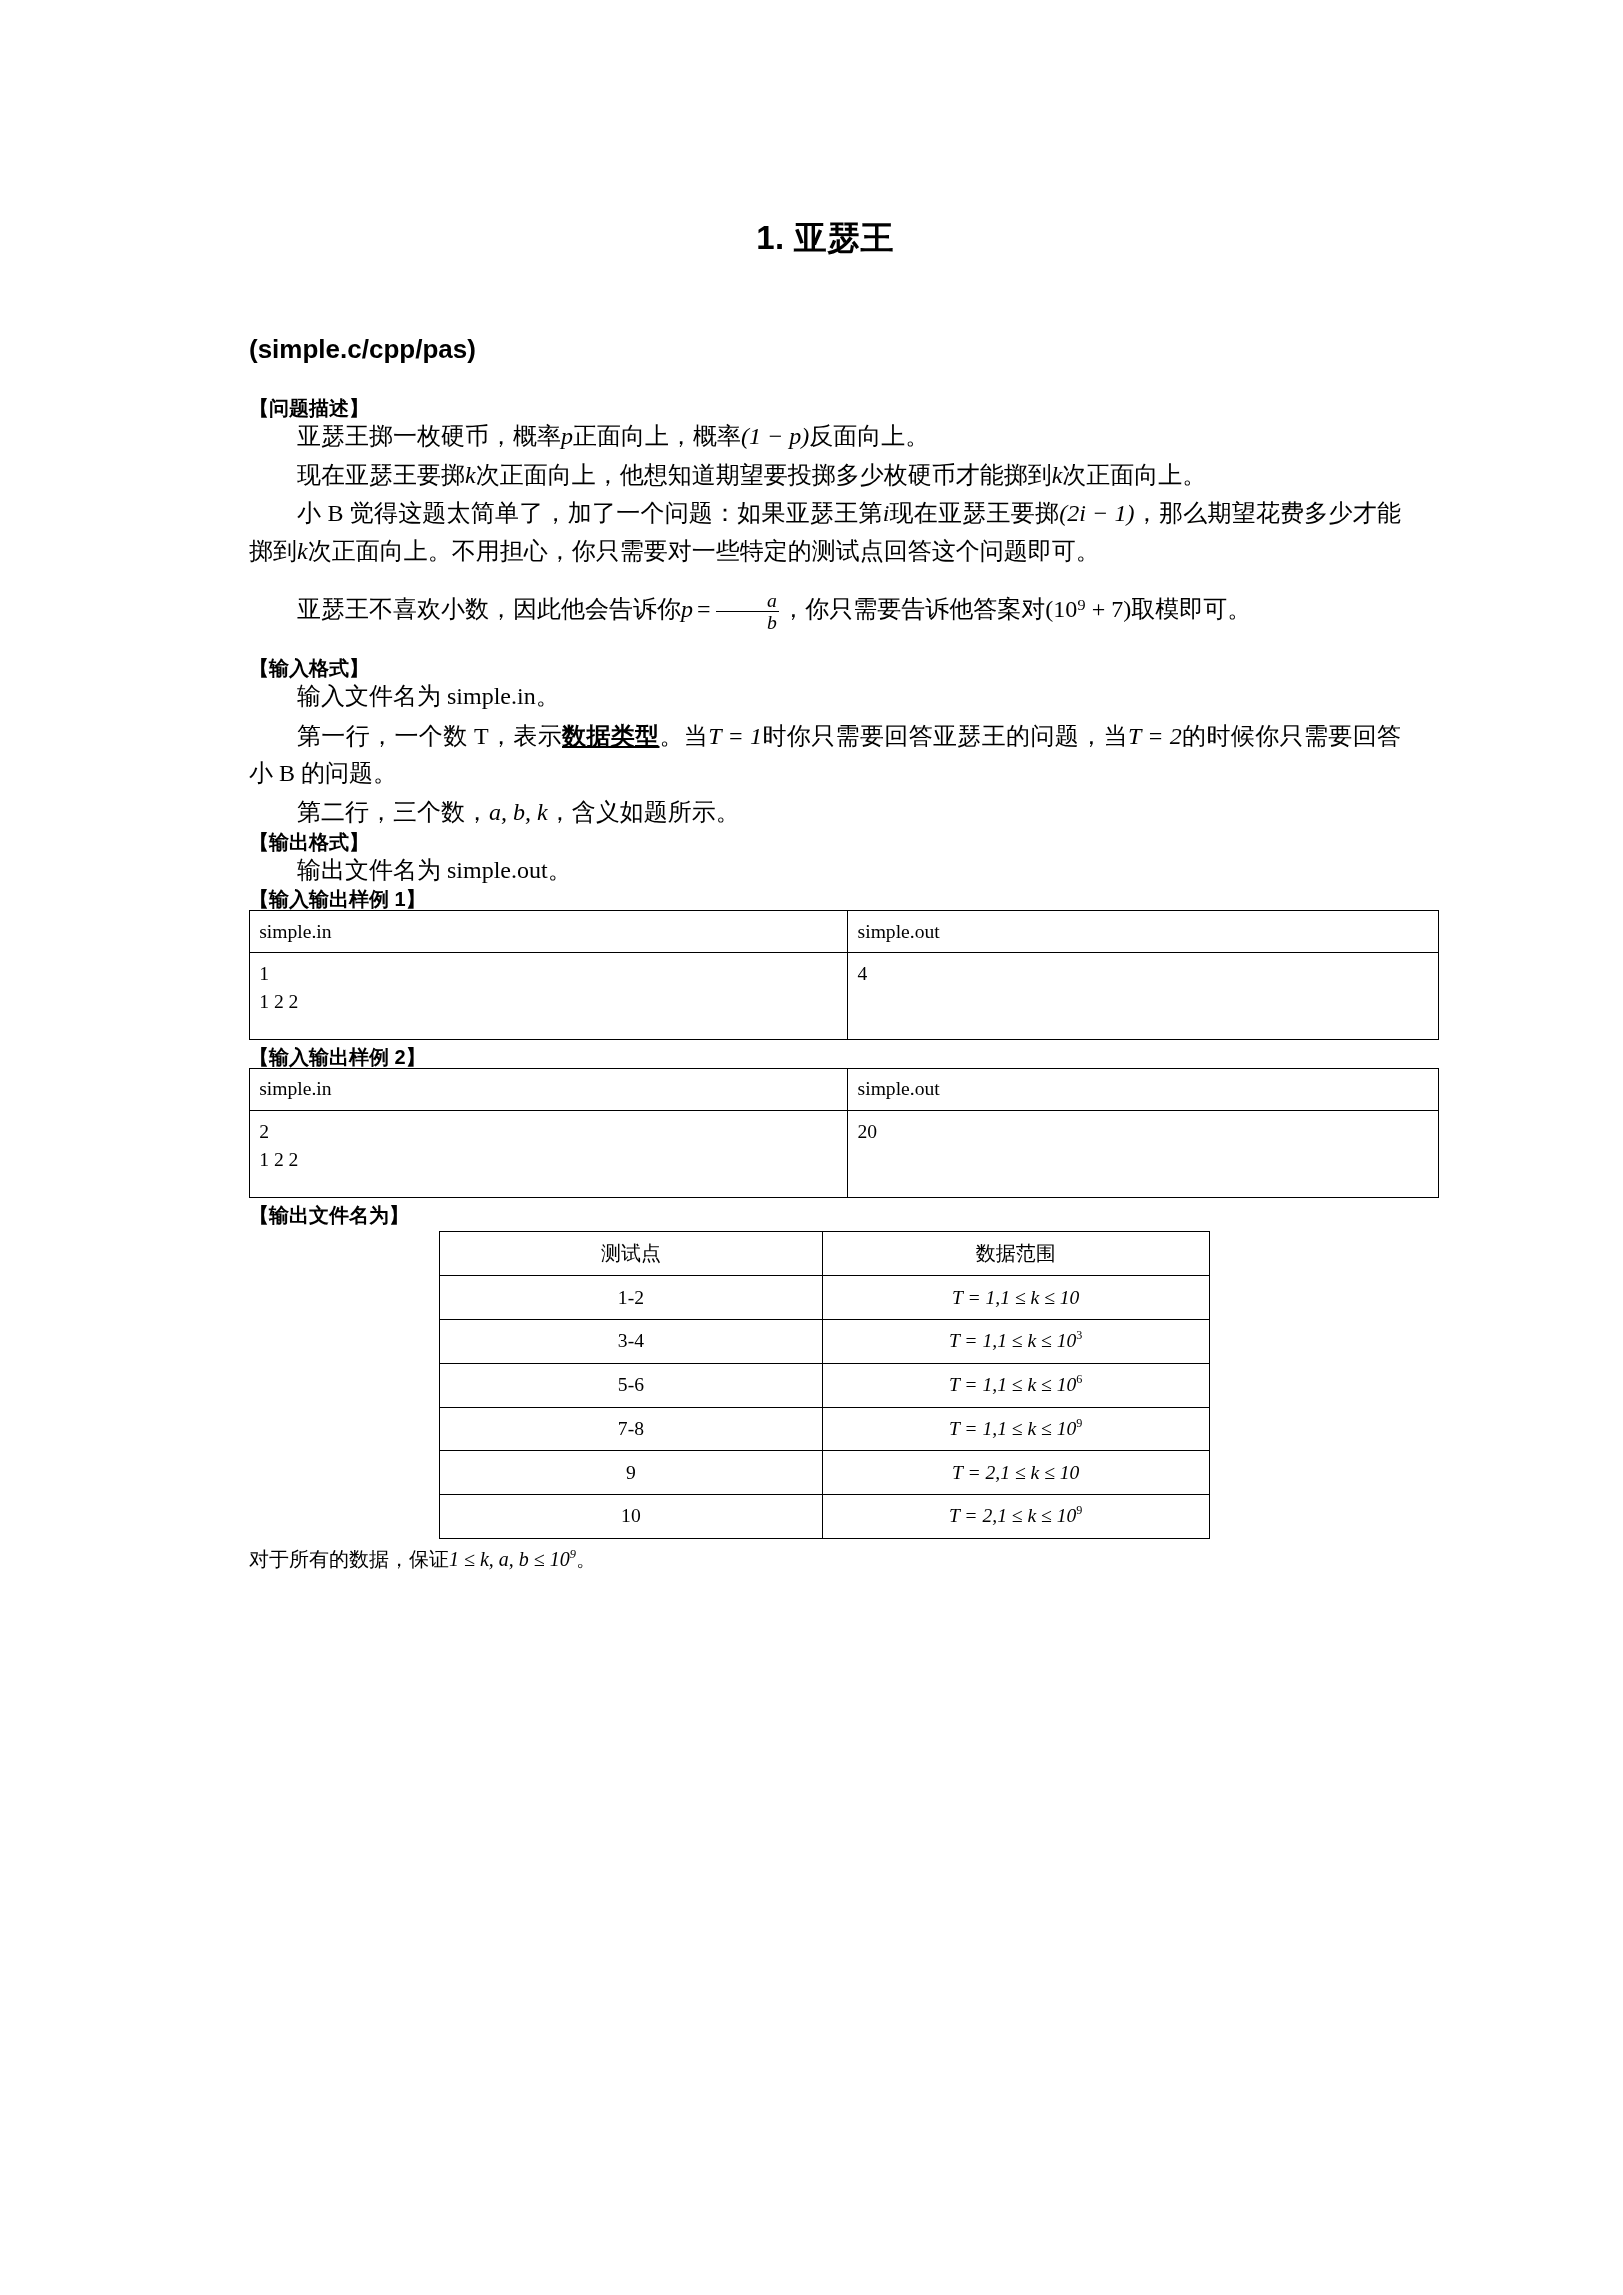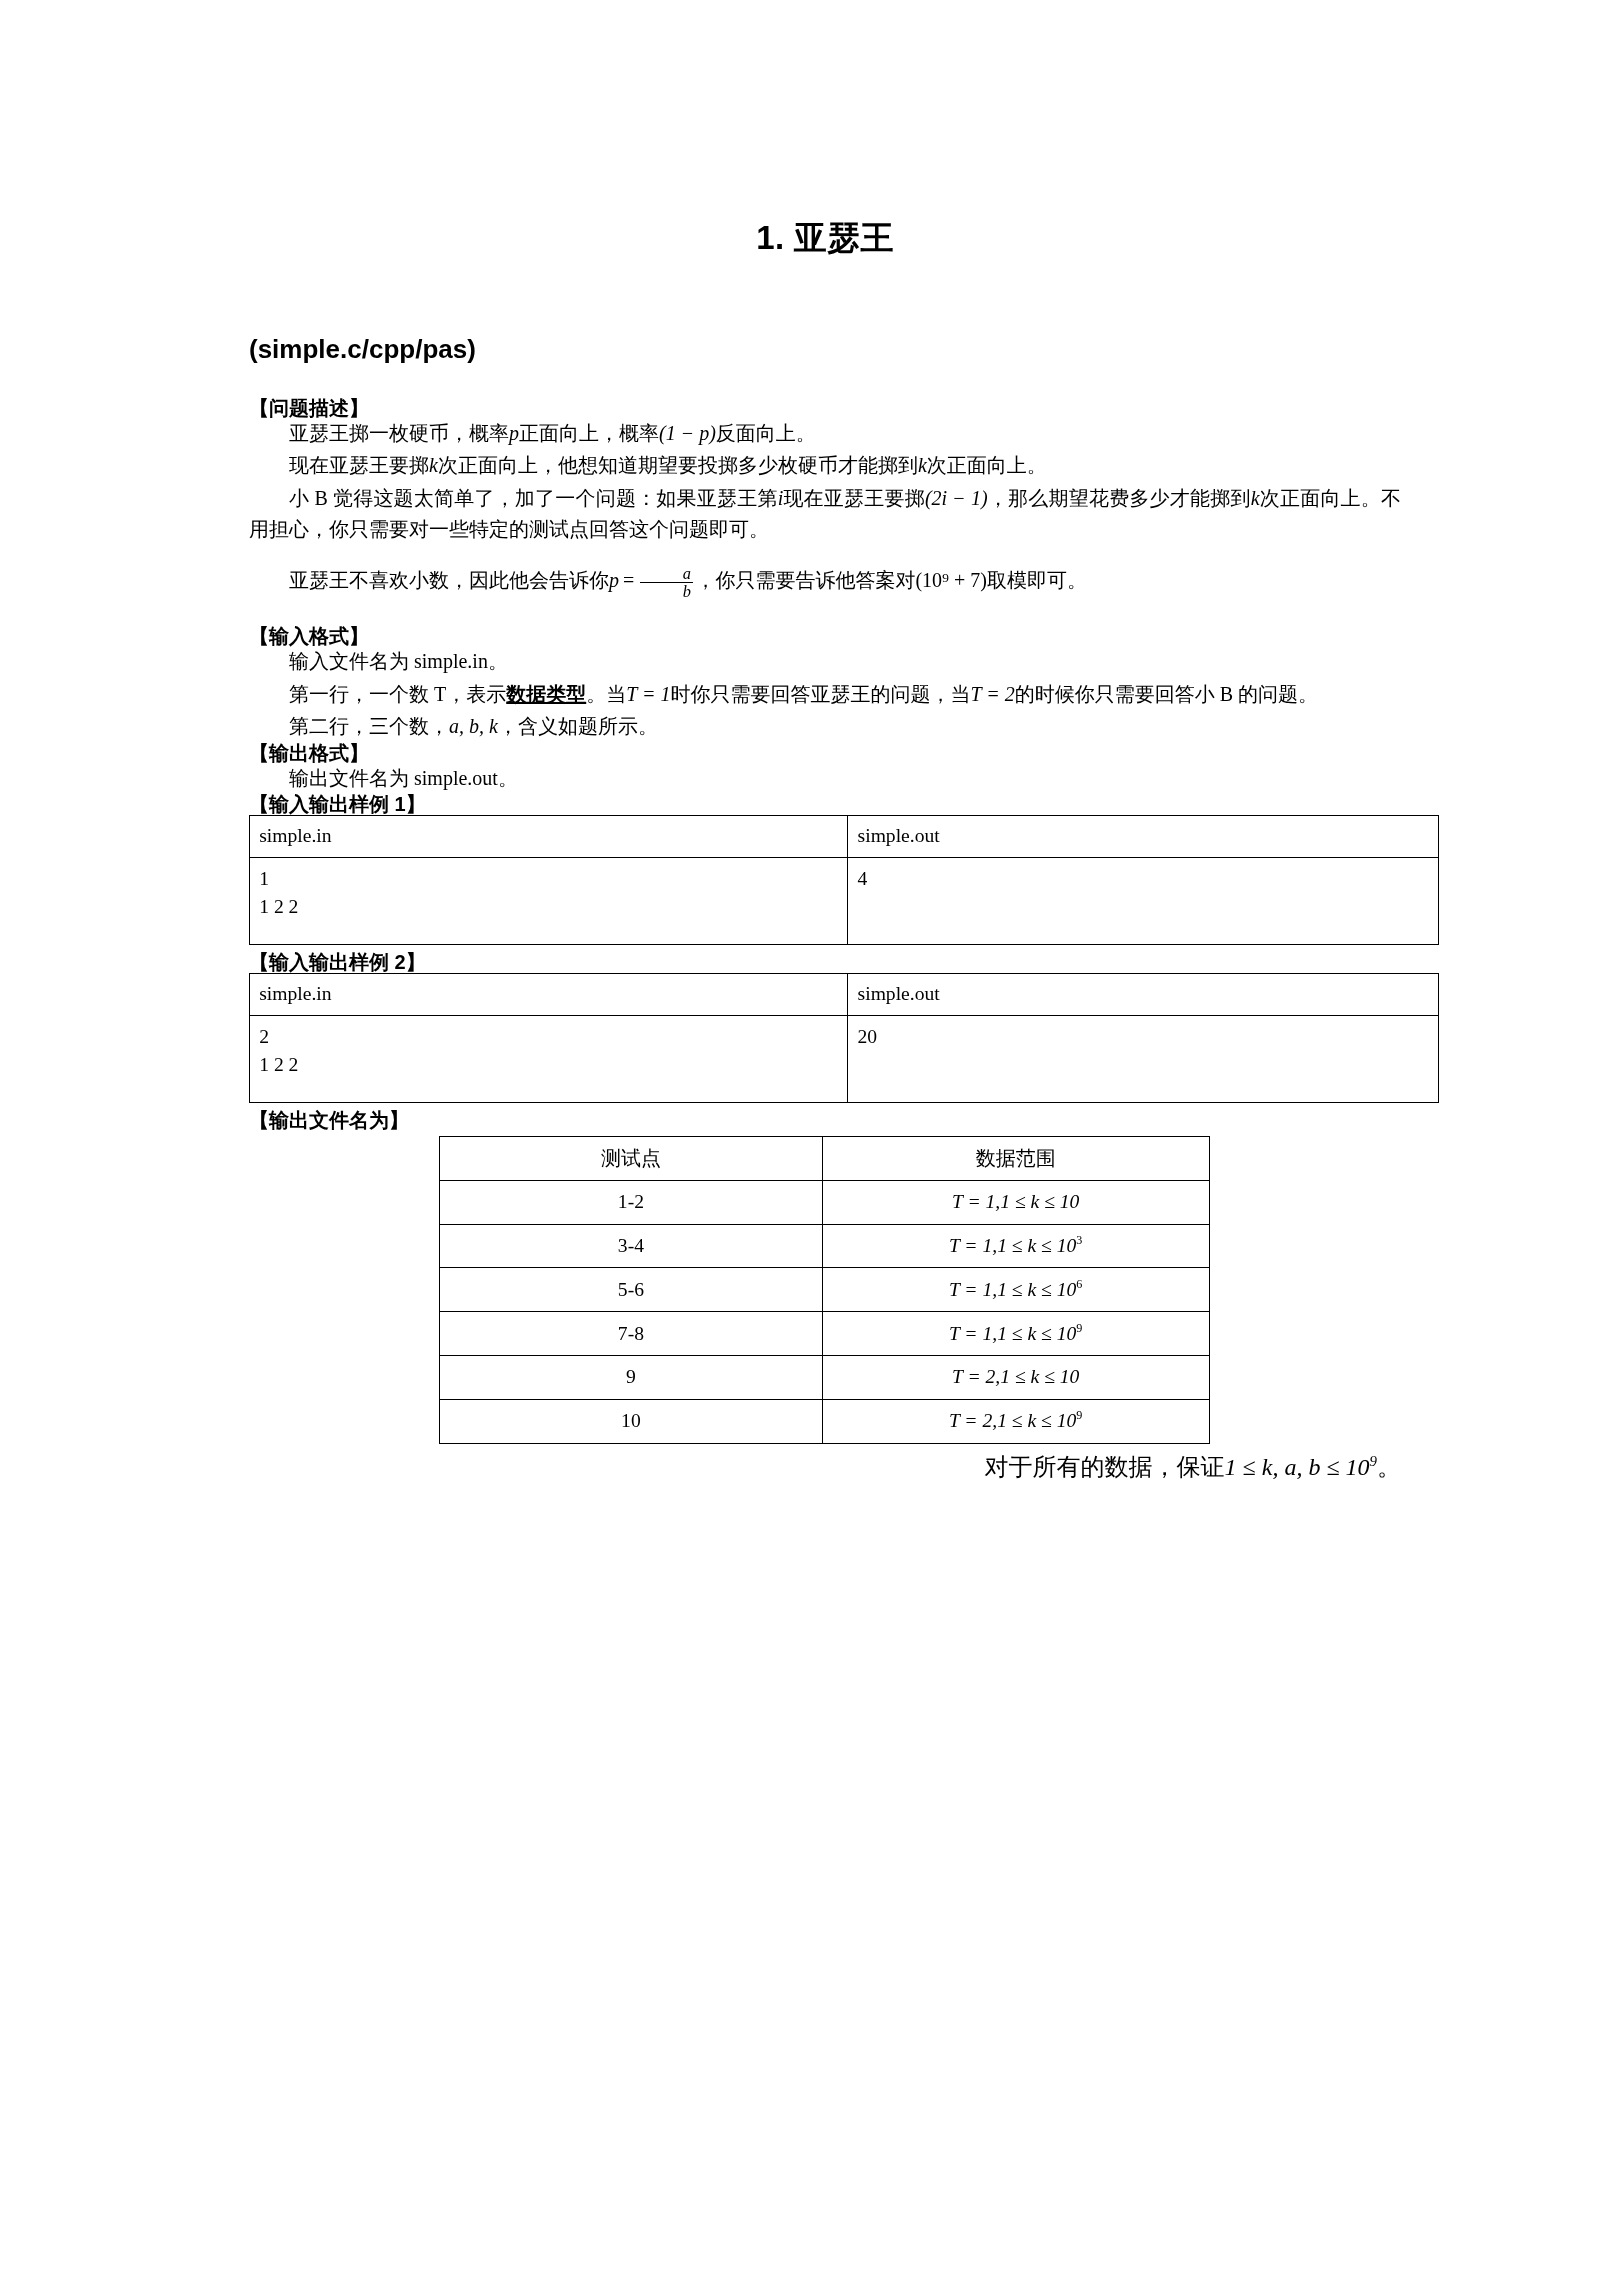--- a/index.html
+++ b/index.html
@@ -49,21 +49,21 @@
     font-weight: bold;
     font-size: 20px;
     line-height: 1.0;
     margin: 0;
     padding: 0;
   }
   .sec-gap-top { margin-top: 26px; }
 
   
   p.body {
-    font-size: 20px;
+    font-size: 24px;
     line-height: 1.56;
     margin: 0;
     text-align: justify;
     text-justify: inter-ideograph;
   }
   p.indent { text-indent: 2em; }
   p.body + p.body { margin-top: 1.3px; }
 
   .math { font-family: "Liberation Serif", "DejaVu Serif", serif; }
   .mi {
@@ -127,24 +127,23 @@
     border: 1.3px solid #000;
     text-align: center;
     padding: 5.9px 3.9px;
     height: 31px;
   }
   table.constraints td.col-a { width: 374px; }
   table.constraints td.col-b { width: 378px; }
   table.constraints td.hdr { font-size: 20px; }
 
   .footer-note {
-    font-size: 24px;
+    font-size: 20px;
     line-height: 1.5;
     margin: 5.2px 0 0 0;
-    text-align: right;
   }
 </style>
 </head>
 <body>
 
 <div class="page">
   <div class="content">
 
     <h1 class="doc-title">1. 亚瑟王</h1>
     <h2 class="doc-subtitle">(simple.c/cpp/pas)</h2>

